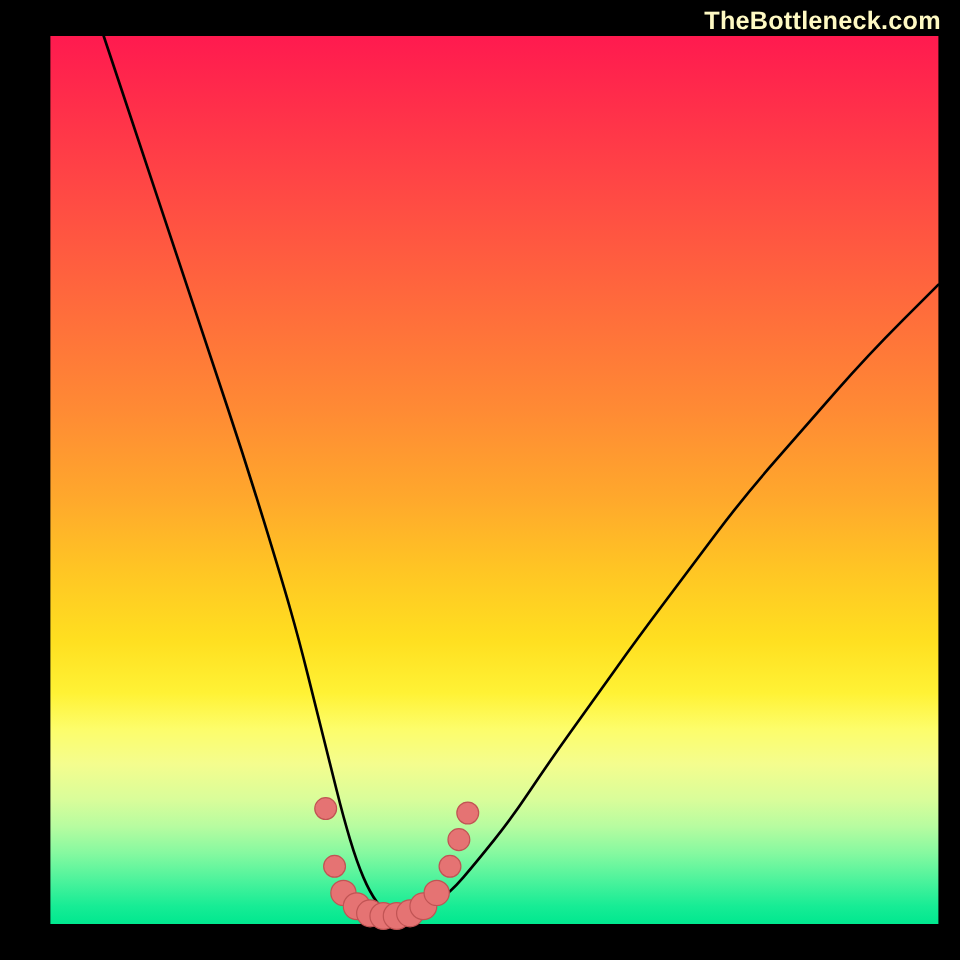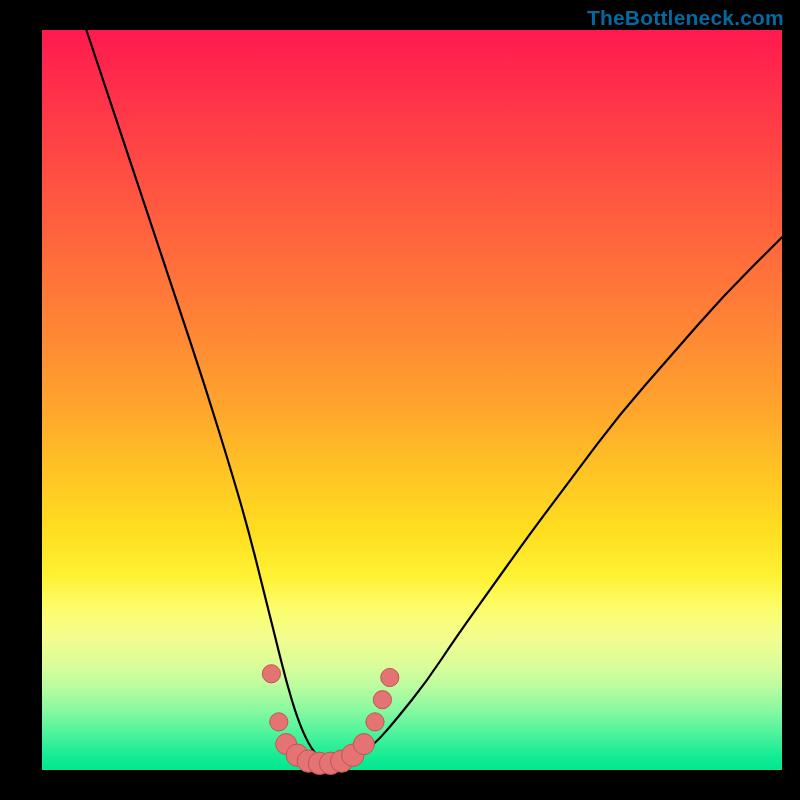--- a/index.html
+++ b/index.html
@@ -43,21 +43,21 @@
       #86f9a0 92%,
       #4ef39c 95%,
       #17ec95 98%,
       #00e88f 100%
     );
   }
   .attribution {
     position: absolute;
     top: 6px;
     right: 16px;
-    color: #0369a1;
+    color: #fef9c3;
     font-size: 21px;
     font-weight: 600;
     letter-spacing: 0.2px;
   }
   svg.plot {
     position: absolute;
     left: 0;
     top: 0;
     width: 740px;
     height: 740px;

